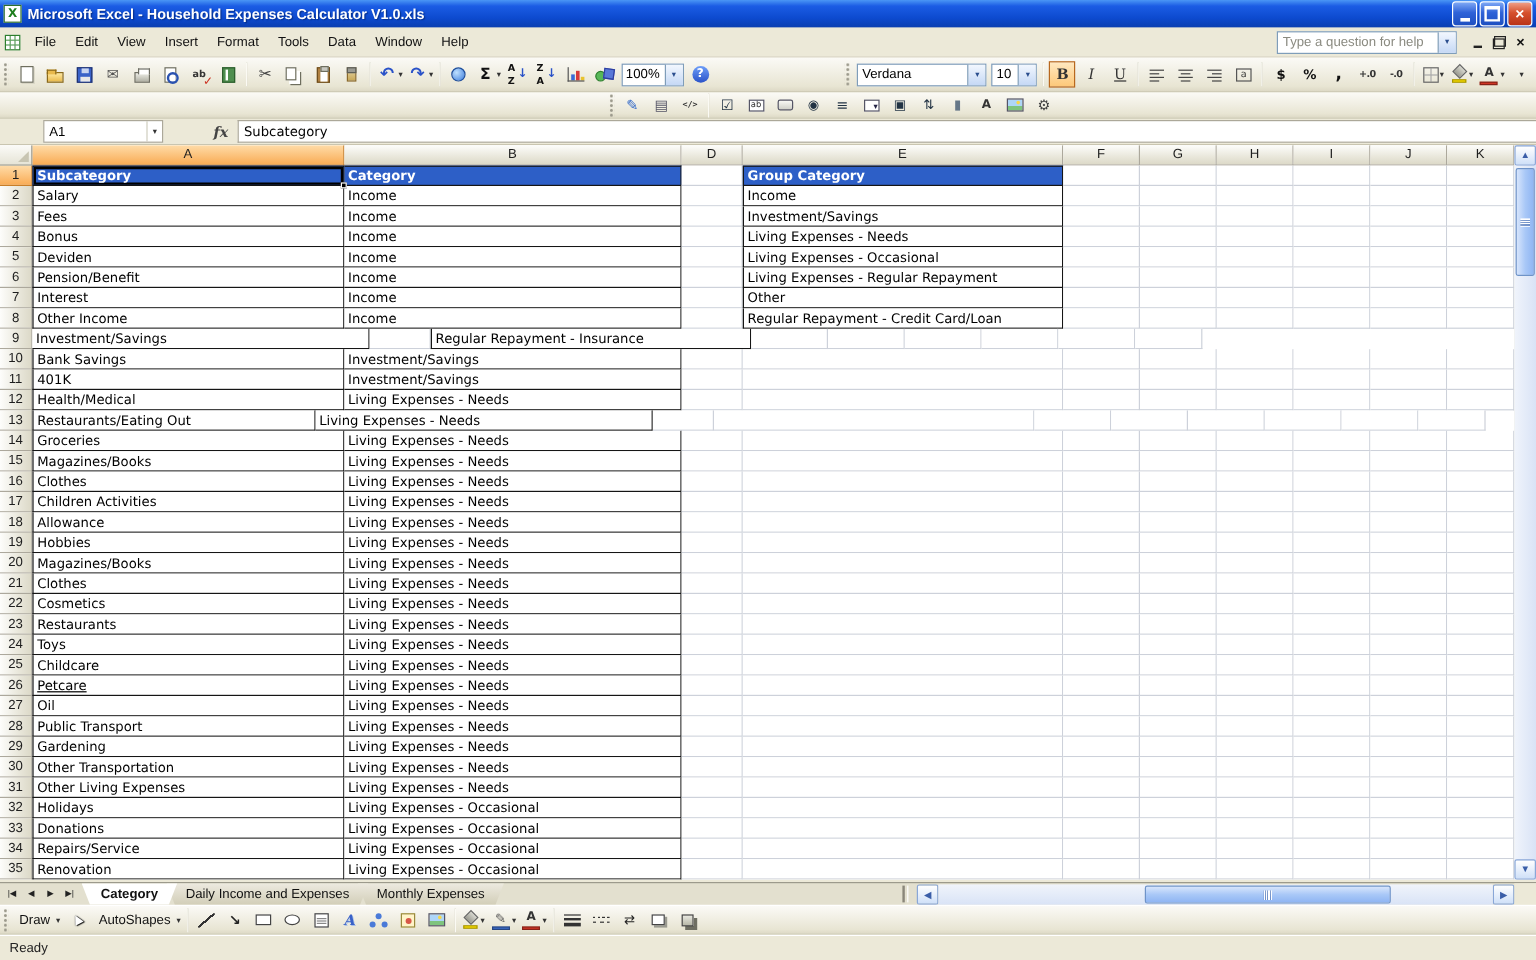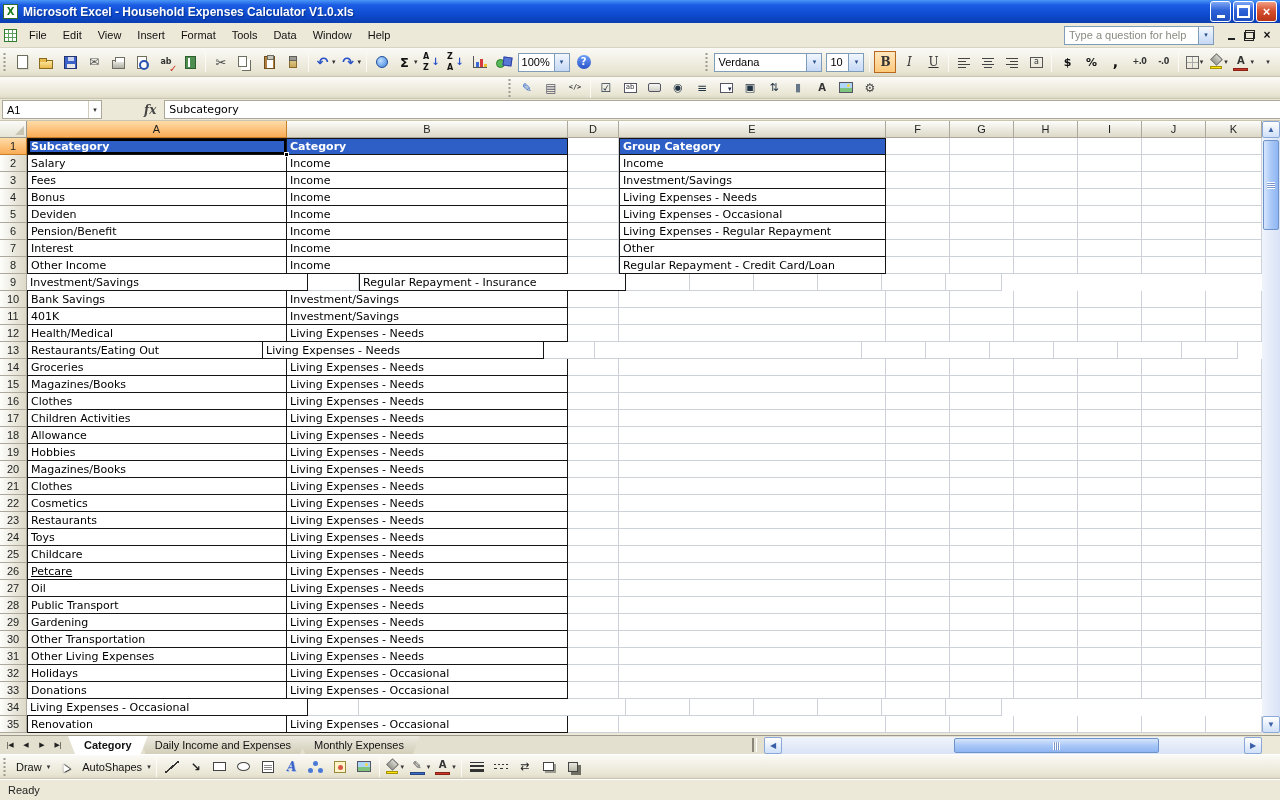--- a/index.html
+++ b/index.html
@@ -159,21 +159,21 @@
     background-size:14px 1px,14px 2px,14px 3px;background-position:0 1px,0 4px,0 8px;}
   .ic-dash-style{width:14px;height:11px;background-repeat:no-repeat;
     background-image:repeating-linear-gradient(90deg,#333 0 2px,transparent 2px 4px),repeating-linear-gradient(90deg,#333 0 3px,transparent 3px 6px);
     background-size:14px 1px,14px 1px;background-position:0 3px,0 7px;}
   .ic-arrow-style{font-size:11px;color:#222;}
   .ic-shadow-style{width:11px;height:9px;background:#fff;border:1px solid #444;box-shadow:2px 2px 0 #9A9A90;}
   .ic-threed-style{width:10px;height:10px;background:linear-gradient(#E8E8E0,#B8B8A8);border:1px solid #444;box-shadow:3px 3px 0 #6E6E62;}
 
   
   .formulabar{position:absolute;left:0;top:99px;width:1280px;height:22px;background:var(--chrome);border-bottom:1px solid #C9C5B0;
-    display:flex;align-items:center;}
+    display:flex;align-items:center;padding-left:34px;}
   .namebox{width:100px;height:19px;margin-left:2px;background:#fff;border:1px solid #ACA899;display:flex;align-items:center;}
   .namebox-text{padding-left:4px;flex:1;}
   .namebox-arrow{width:13px;height:100%;border-left:1px solid #D0CDBE;display:flex;align-items:center;justify-content:center;font-size:7px;color:#333;}
   .fxlabel{font-family:"DejaVu Serif",serif;font-style:italic;font-weight:bold;font-size:12px;color:#444;margin:0 8px 0 42px;}
   .formula-field{flex:1;height:19px;background:#fff;border:1px solid #ACA899;border-right:none;display:flex;align-items:center;padding-left:4px;
     font:11px "DejaVu Sans",sans-serif;}
 
   
   .gridwrap{position:absolute;left:0;top:121px;width:1262px;height:612px;background:#fff;overflow:hidden;}
   .g-hrow,.g-row{display:flex;height:17px;}
@@ -909,20 +909,21 @@
       <div class="g-cell" style="width: 267px;"></div>
       <div class="g-cell" style="width: 64px;"></div>
       <div class="g-cell" style="width: 64px;"></div>
       <div class="g-cell" style="width: 64px;"></div>
       <div class="g-cell" style="width: 64px;"></div>
       <div class="g-cell" style="width: 64px;"></div>
       <div class="g-cell" style="width: 56px;"></div>
     </div>
     <div class="g-row">
       <div class="g-rn">34</div>
+      <div class="g-cell tb tb-left" style="width: 260px;">Repairs/Service</div>
       <div class="g-cell tb" style="width: 281px;">Living Expenses - Occasional</div>
       <div class="g-cell" style="width: 51px;"></div>
       <div class="g-cell" style="width: 267px;"></div>
       <div class="g-cell" style="width: 64px;"></div>
       <div class="g-cell" style="width: 64px;"></div>
       <div class="g-cell" style="width: 64px;"></div>
       <div class="g-cell" style="width: 64px;"></div>
       <div class="g-cell" style="width: 64px;"></div>
       <div class="g-cell" style="width: 56px;"></div>
     </div>

